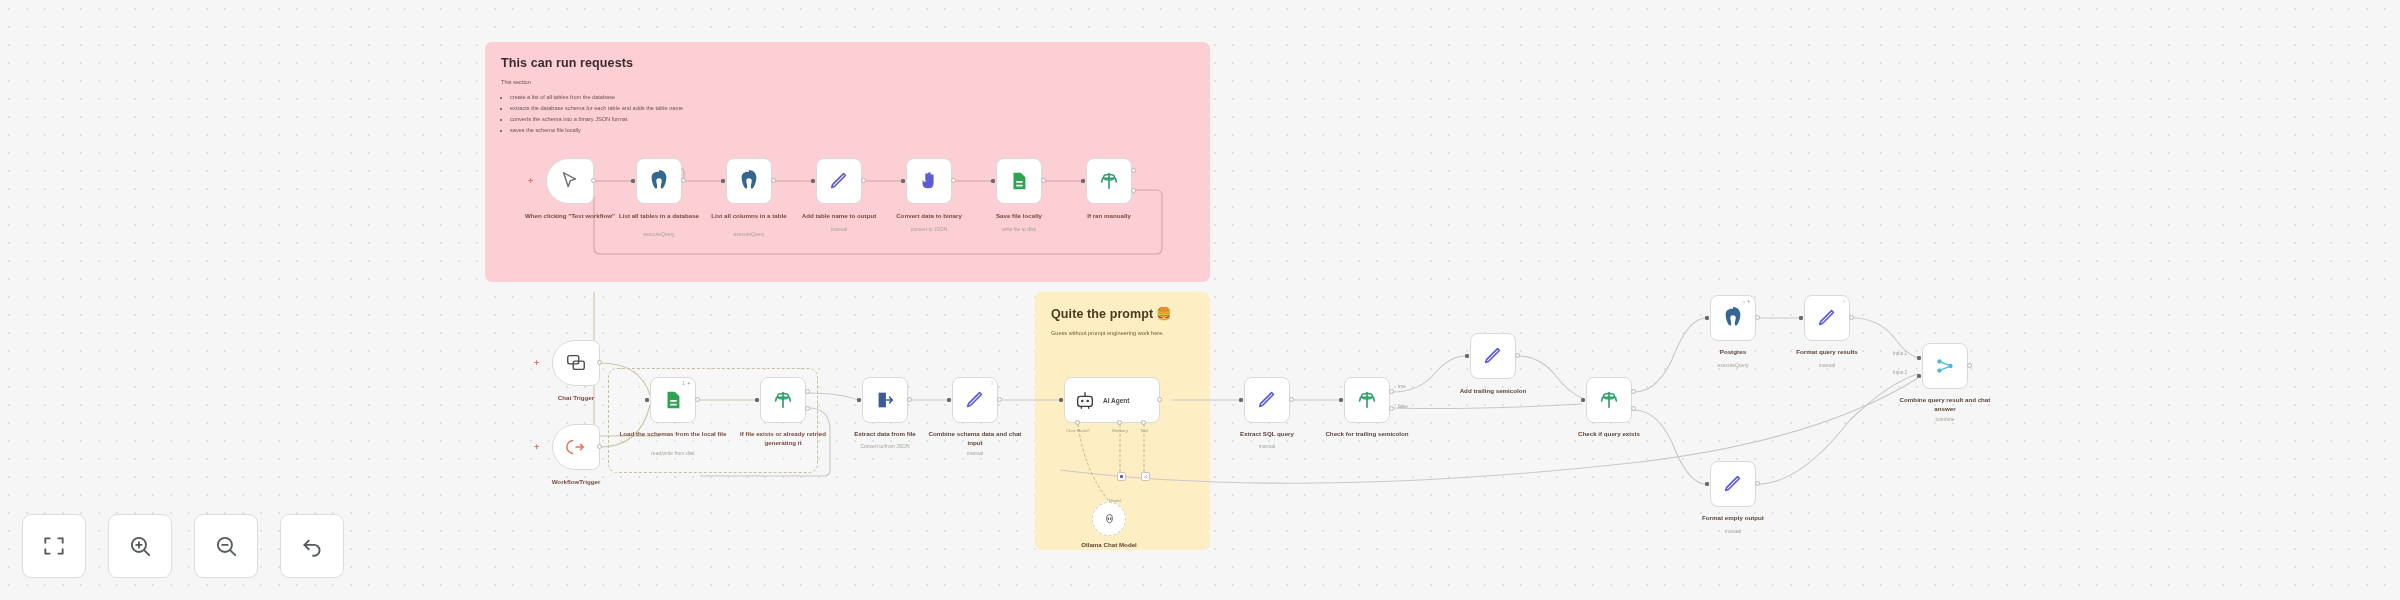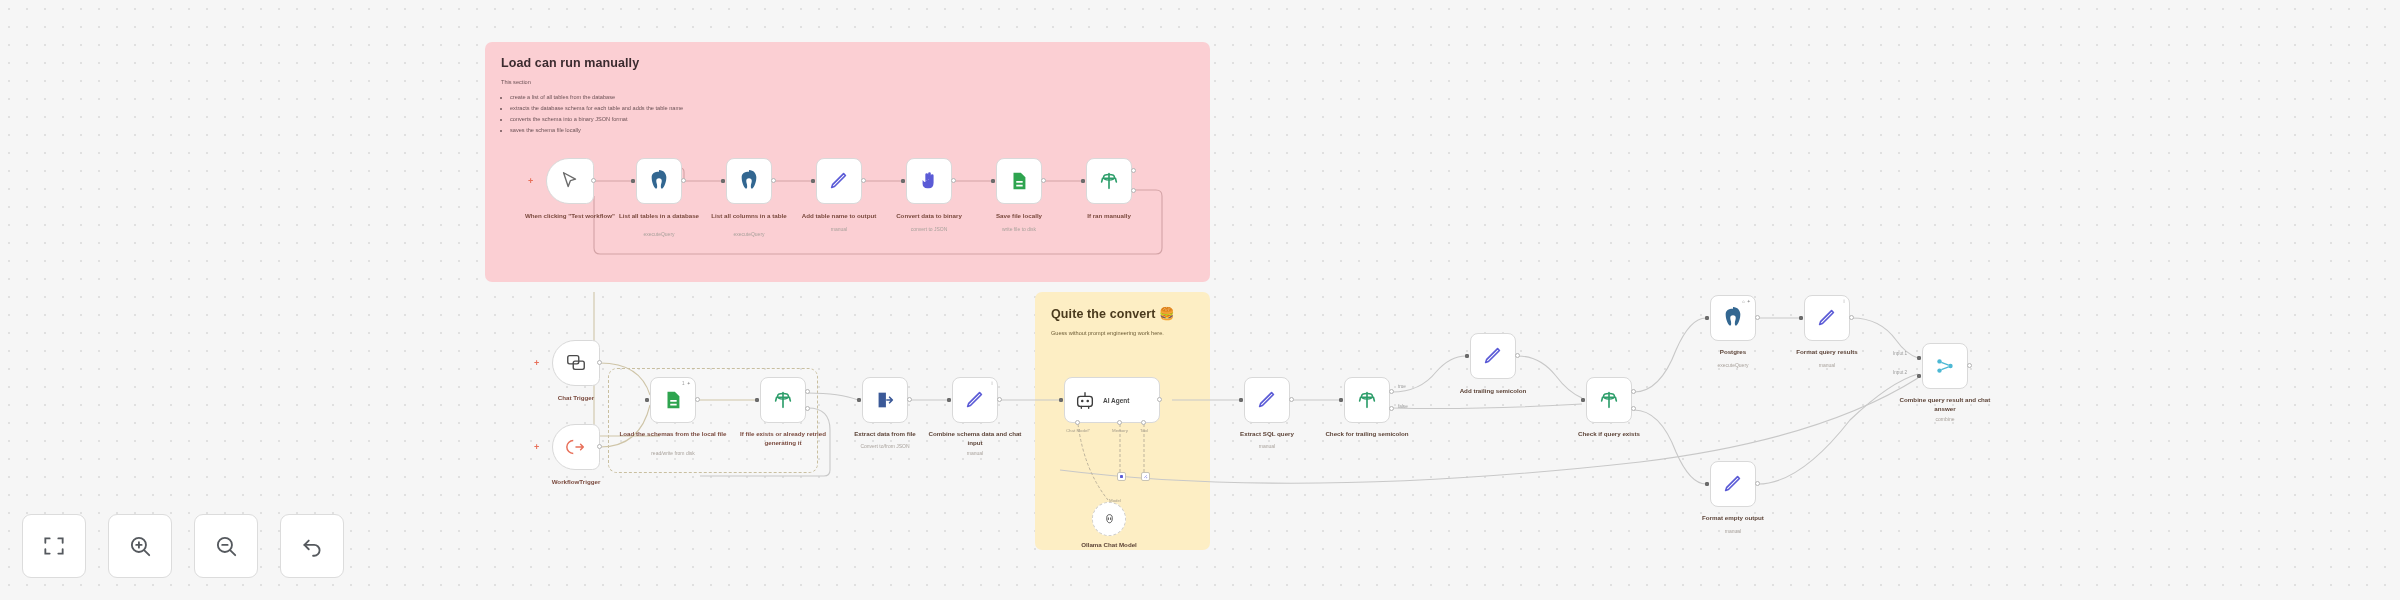--- a/index.html
+++ b/index.html
@@ -104,33 +104,33 @@
     cursor: pointer;
   }
   .tbtn svg { width: 26px; height: 26px; stroke: #55595e; fill: none; stroke-width: 1.7; }
 </style>
 </head>
 <body>
 
 <div id="canvas">
 
   <div class="sticky pink" style="left:485px; top:42px; width:725px; height:240px;">
-    <h3>Load can run manually</h3>
+    <h3>This can run requests</h3>
     <p>This section</p>
     <ul>
       <li>create a list of all tables from the database</li>
       <li>extracts the database schema for each table and adds the table name</li>
       <li>converts the schema into a binary JSON format</li>
       <li>saves the schema file locally</li>
     </ul>
   </div>
 
 
   <div class="sticky yellow" style="left:1035px; top:292px; width:175px; height:258px;">
-    <h3>Quite the convert 🍔</h3>
+    <h3>Quite the prompt 🍔</h3>
     <p>Guess without prompt engineering work here.</p>
   </div>
 
   <div class="group-box" style="left:608px; top:368px; width:210px; height:105px;"></div>
 
   <svg id="wires">
     <g fill="none" stroke="#d3a3a6" stroke-width="1.1">
 
       <path d="M594,181 L632,181"></path>
       <path d="M684,181 L722,181"></path>

